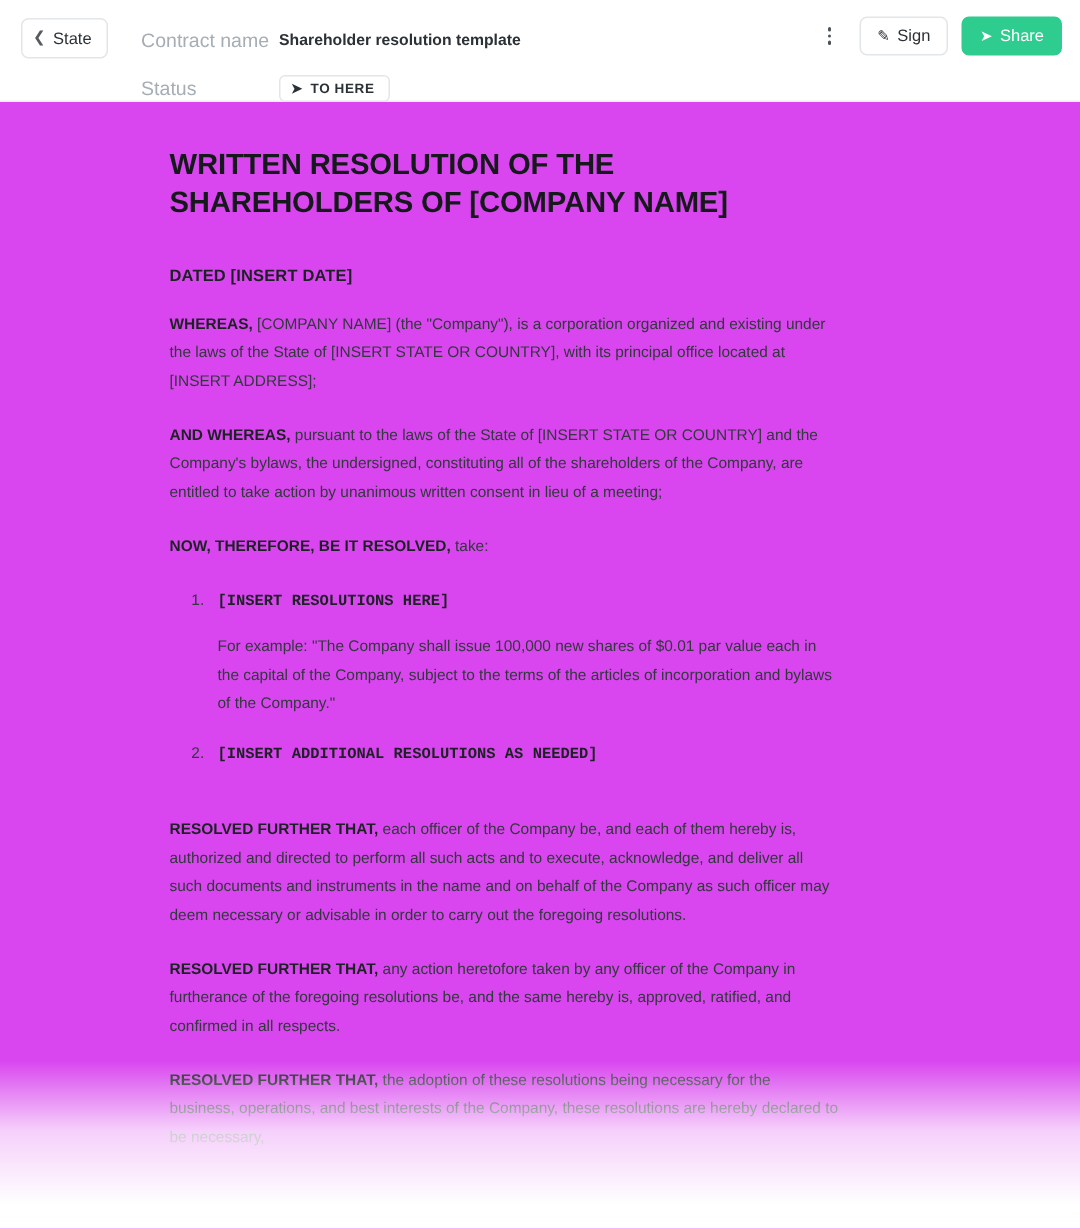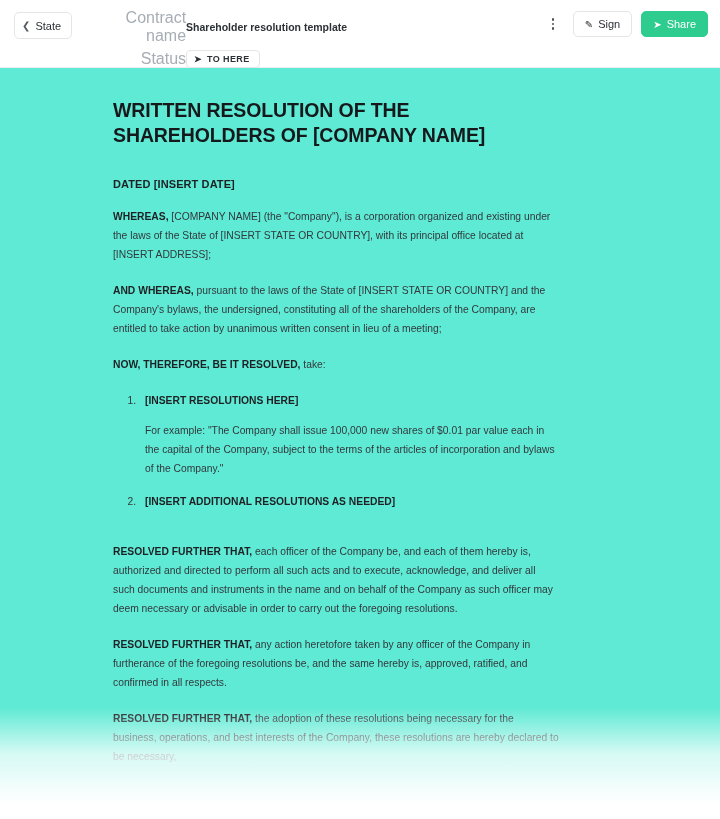--- a/index.html
+++ b/index.html
@@ -53,23 +53,22 @@
     flex-direction: column;
     gap: 11px;
   }
   .meta-row {
     display: flex;
     align-items: center;
     height: 21px;
   }
   .meta-label {
     width: 92px;
-    font-size: 16px;
+    font-size: 13px;
     color: #a6adb4;
-    text-align: right;
   }
   .meta-value {
     font-size: 10.5px;
     color: #2c3136;
     font-weight: bold;
   }
   .badge {
     display: inline-flex;
     align-items: center;
     gap: 5px;
@@ -134,21 +133,21 @@
   .btn .ico { font-size: 10px; }
 
   
   .doc-wrap {
     position: absolute;
     top: 68px;
     left: 0;
     right: 0;
     bottom: 0;
     overflow: hidden;
-    background: #5eead4;
+    background: #d946ef;
   }
   .doc {
     padding: 30px 160px 0 113px;
   }
   .doc h1 {
     font-size: 19.5px;
     line-height: 25px;
     font-weight: bold;
     color: #16191c;
     margin: 0 0 30px 0;
@@ -181,20 +180,21 @@
   ol.resolutions > li {
     font-size: 10.3px;
     line-height: 19px;
     color: #32383d;
     margin-bottom: 6px;
     padding-left: 6px;
   }
   ol.resolutions > li .li-title {
     font-weight: bold;
     color: #1d2125;
+    font-family: Liberation Mono, monospace;
   }
   .example {
     font-size: 10.3px;
     line-height: 19px;
     color: #32383d;
     margin: 11px 0 14px 0;
   }
   .block-gap { height: 25px; }
 
   .fade-mask {

